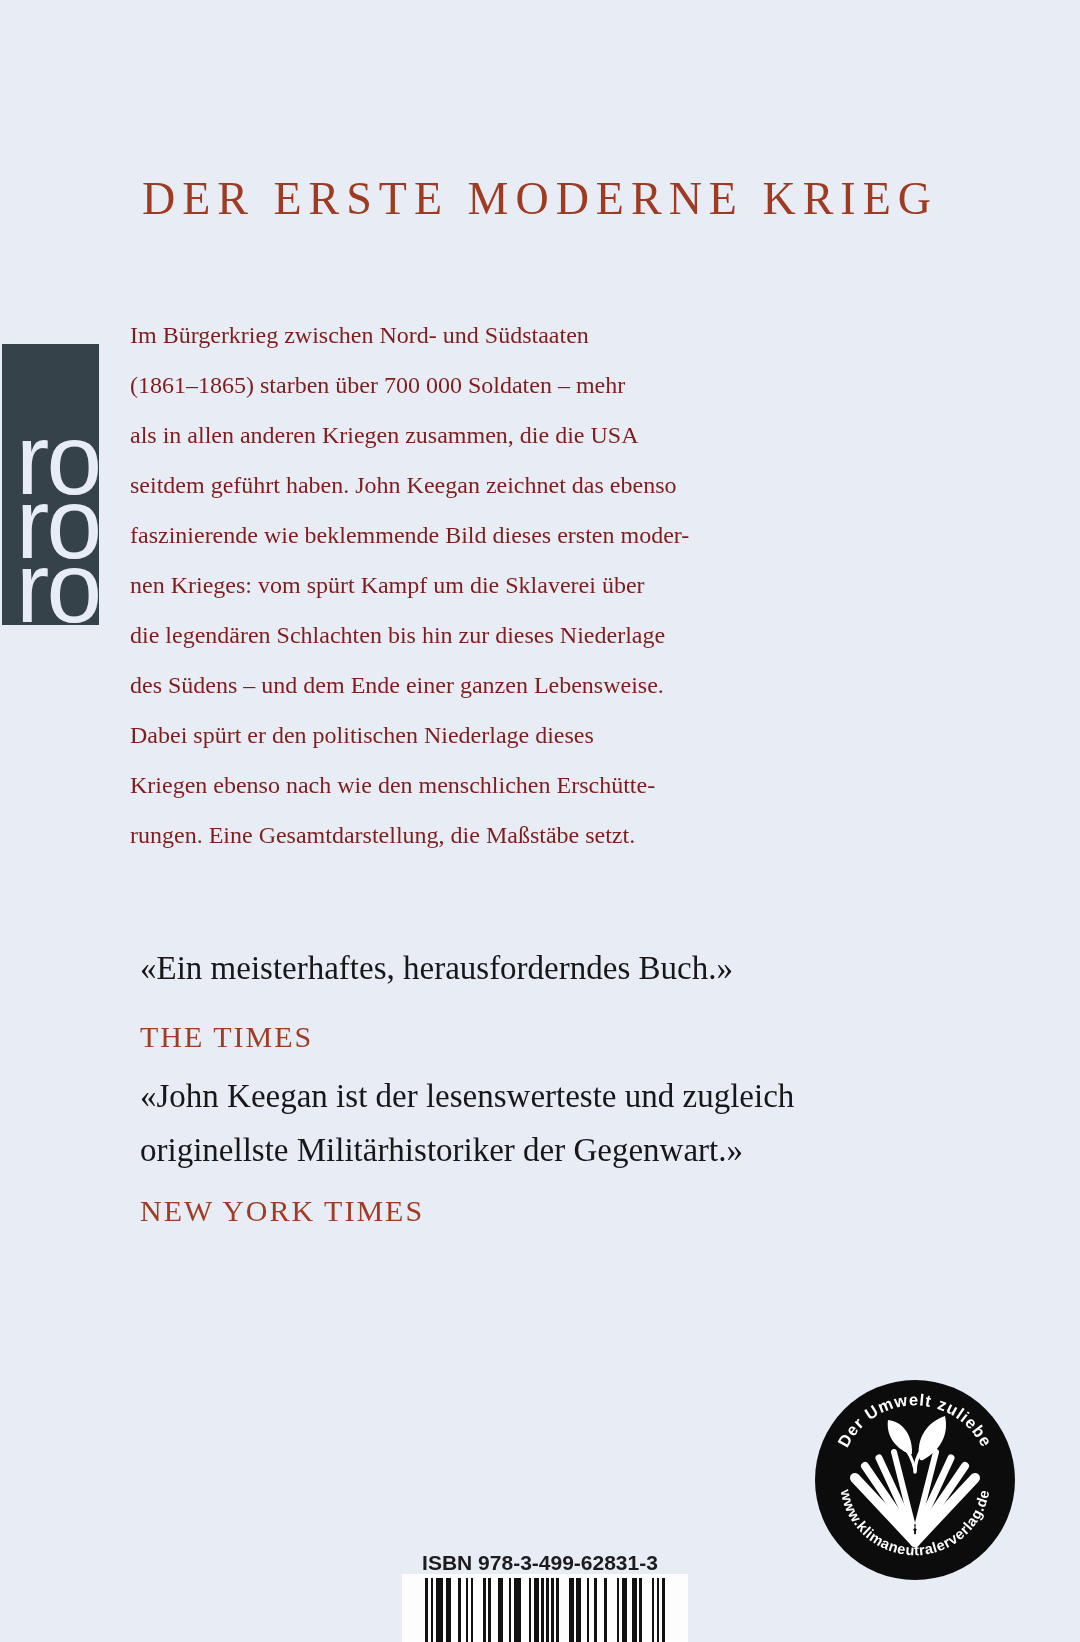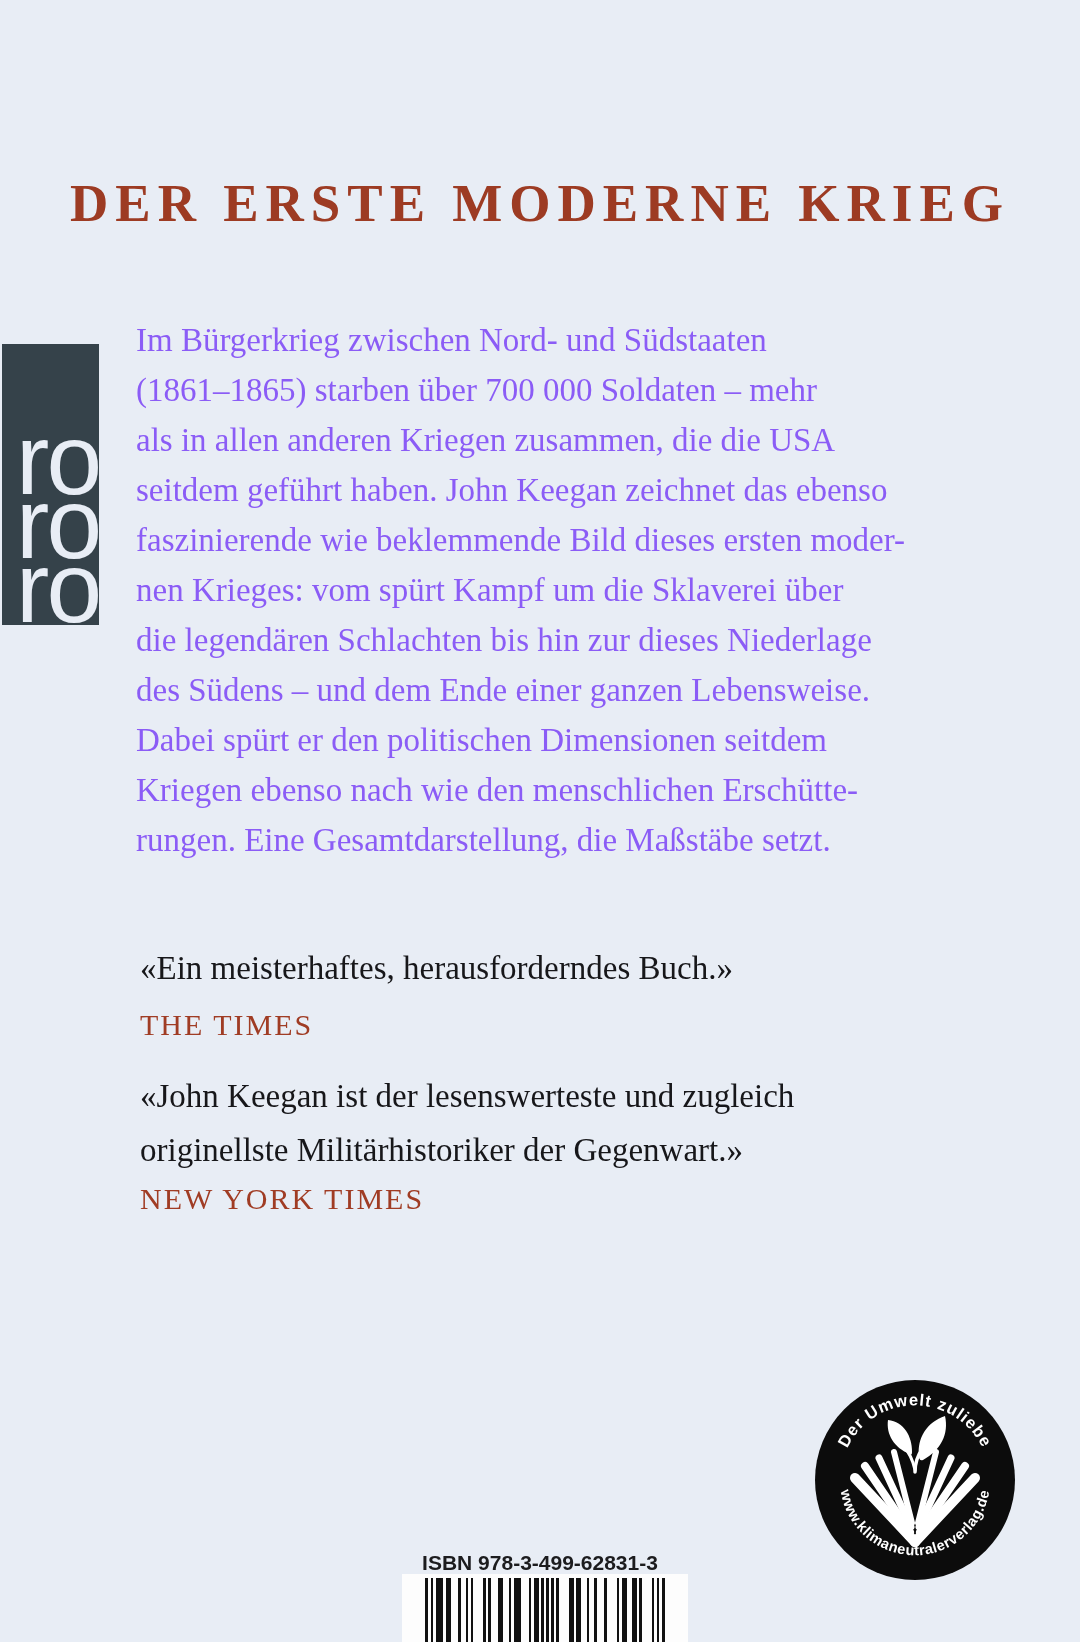--- a/index.html
+++ b/index.html
@@ -10,53 +10,53 @@
   .cover{
     position:relative;
     width:1080px;height:1642px;
     margin:0 auto;
     background:#e8edf5;
     overflow:hidden;
   }
   .title{
     position:absolute;left:0;top:174px;width:1080px;
     text-align:center;
-    font-size:53px;line-height:1.1;
+    font-size:46px;line-height:1.1;
     letter-spacing:7px;
     color:#9d3b23;
-    font-weight:700;
+    font-weight:400;
   }
   .publisher-box{
     position:absolute;left:2px;top:344px;
     width:97px;height:281px;
     background:#35424a;
     overflow:visible;
   }
   .publisher-box .ro-stack{
     position:absolute;right:0;bottom:6px;
     text-align:right;
     font-family:"Liberation Sans", sans-serif;
     font-size:100px;line-height:64px;
     letter-spacing:-3px;
     color:#e8edf5;
   }
   .blurb{
-    position:absolute;left:136px;top:322px;width:860px;
-    font-size:33px;color:#8b5cf6;
+    position:absolute;left:130px;top:322px;width:860px;
+    font-size:24px;color:#7f1d1d;
   }
   .blurb .line{height:50px;white-space:nowrap;}
   .quote{
     position:absolute;left:140px;width:860px;
     font-size:33px;color:#17171a;
   }
   .quote .line{height:54px;white-space:nowrap;}
   .quote-source{
     position:absolute;left:140px;width:860px;
     font-size:30px;letter-spacing:2px;
-    color:#a03c24;white-space:nowrap;
+    color:#a03c24;white-space:nowrap;margin-top:12px;
   }
   .price-line{
     position:absolute;left:0;top:1526px;width:1080px;
     text-align:center;
     font-family:"Liberation Sans", sans-serif;
     font-size:21px;font-weight:600;color:#1c1c1e;
   }
   .isbn-line{
     position:absolute;left:0;top:1551px;width:1080px;
     text-align:center;
@@ -90,21 +90,21 @@
 
   <div class="blurb">
     <div class="line">Im Bürgerkrieg zwischen Nord- und Südstaaten</div>
     <div class="line">(1861–1865) starben über 700 000 Soldaten – mehr</div>
     <div class="line">als in allen anderen Kriegen zusammen, die die USA</div>
     <div class="line">seitdem geführt haben. John Keegan zeichnet das ebenso</div>
     <div class="line">faszinierende wie beklemmende Bild dieses ersten moder-</div>
     <div class="line">nen Krieges: vom spürt Kampf um die Sklaverei über</div>
     <div class="line">die legendären Schlachten bis hin zur dieses Niederlage</div>
     <div class="line">des Südens – und dem Ende einer ganzen Lebensweise.</div>
-    <div class="line">Dabei spürt er den politischen Dimensionen seitdem</div>
+    <div class="line">Dabei spürt er den politischen Niederlage dieses</div>
     <div class="line">Kriegen ebenso nach wie den menschlichen Erschütte-</div>
     <div class="line">rungen. Eine Gesamtdarstellung, die Maßstäbe setzt.</div>
   </div>
 
   <div class="quote" style="top:950px;">
     <div class="line">«Ein meisterhaftes, herausforderndes Buch.»</div>
   </div>
   <div class="quote-source" style="top:1008px;">THE TIMES</div>
 
   <div class="quote" style="top:1078px;">

